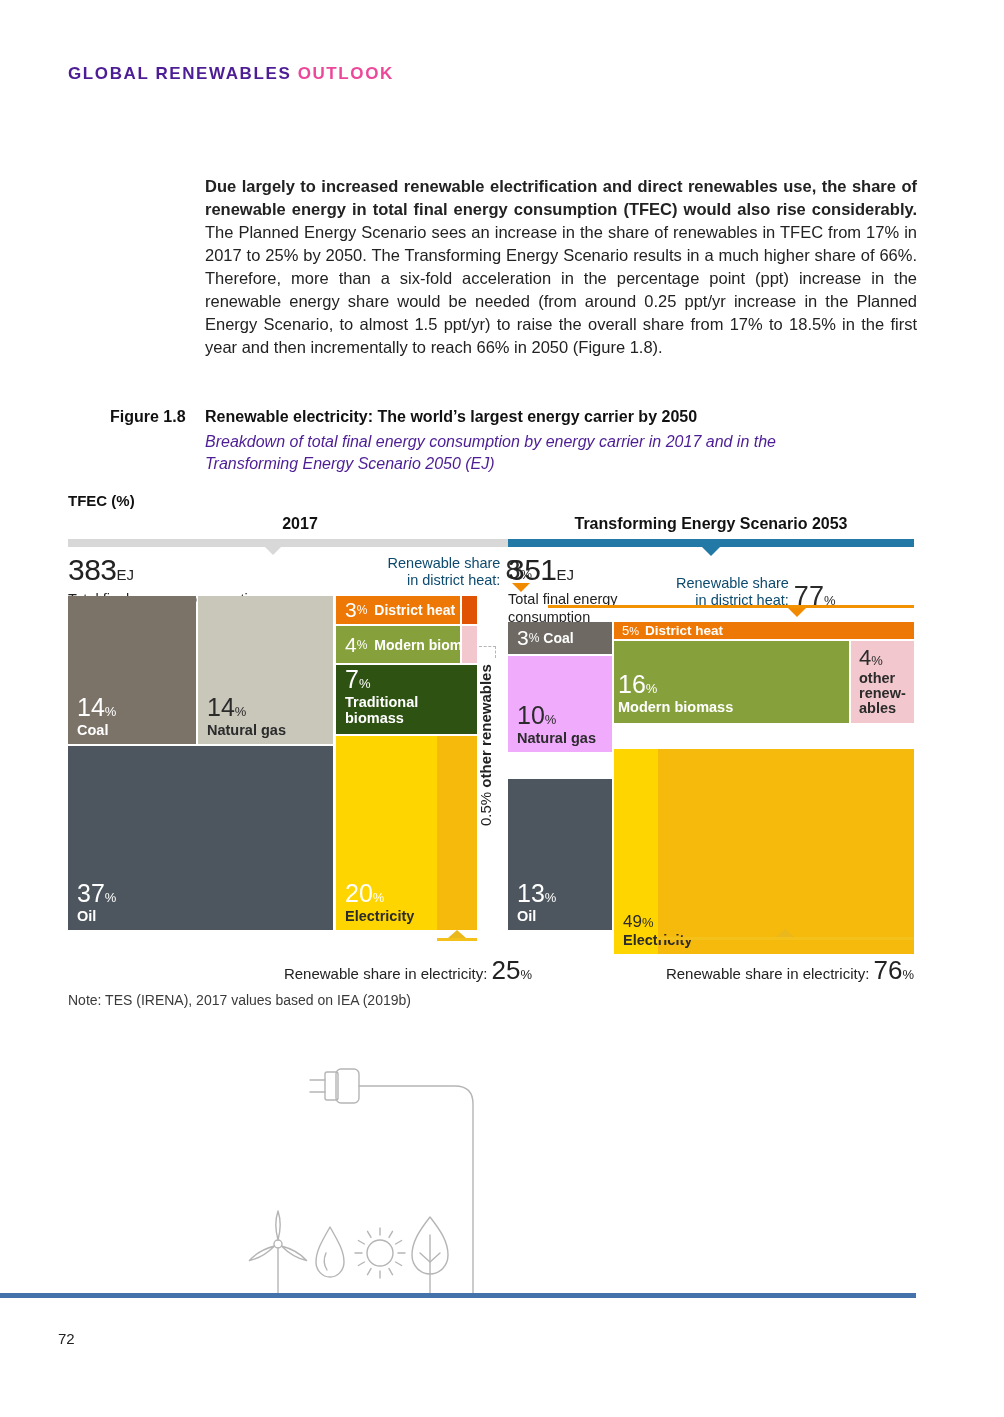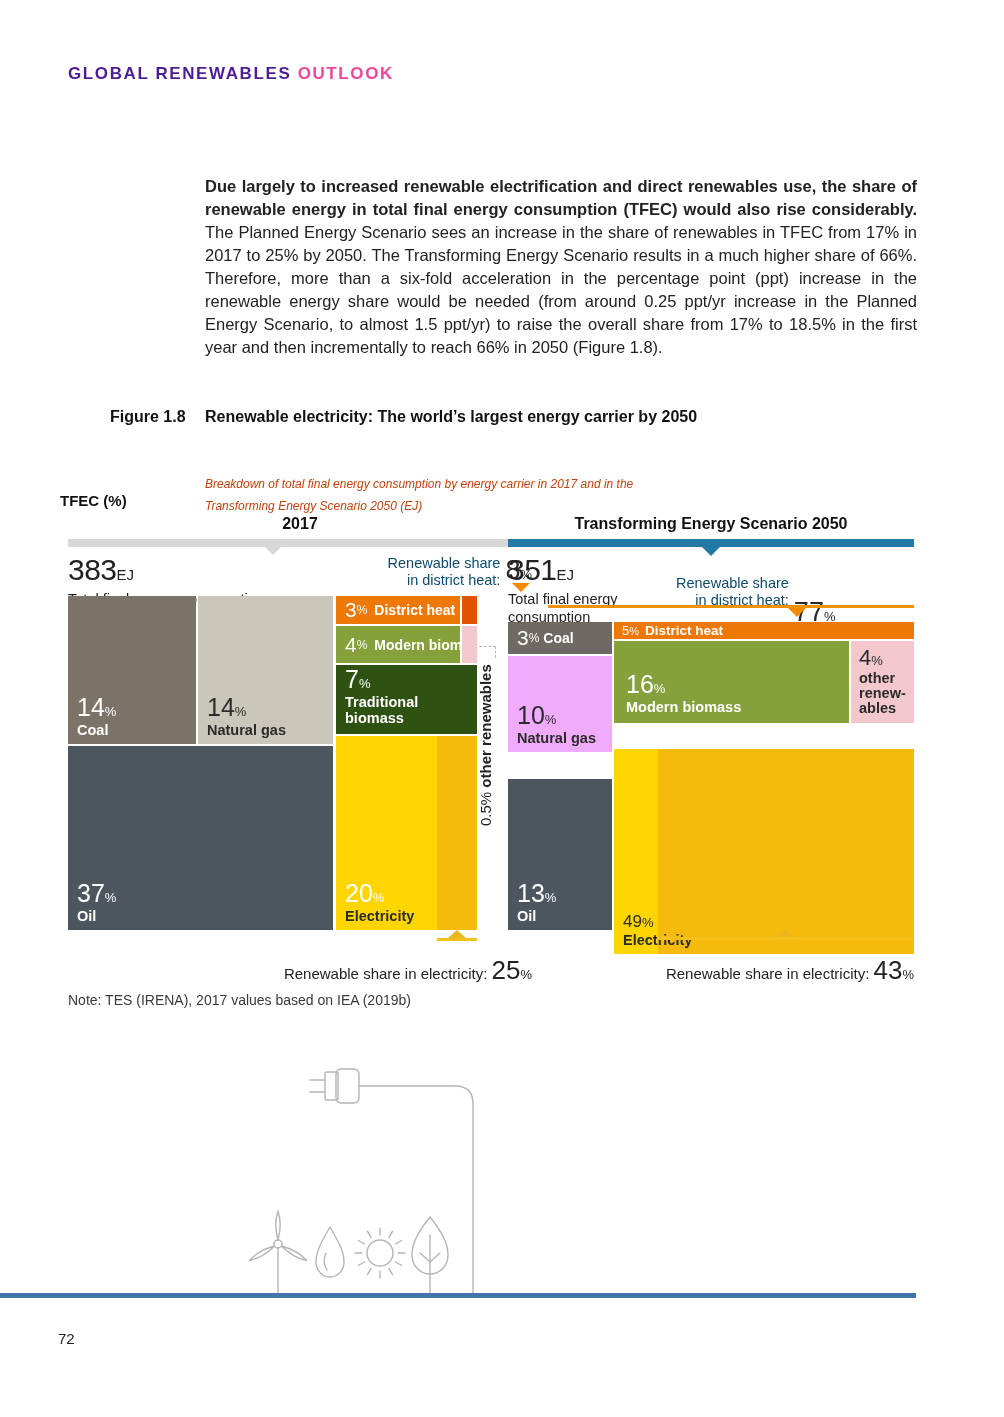--- a/index.html
+++ b/index.html
@@ -12,23 +12,23 @@
   .brand .teal { color:#4c1d95; }
   .brand .dark { color:#ec4899; }
 
   
   .intro { position:absolute; left:205px; top:175px; width:712px; font-size:16.5px; line-height:23px; text-align:justify; color:#222; }
   .intro b { font-weight:700; }
 
   
   .figlabel { position:absolute; left:110px; top:408px; font-size:16px; font-weight:700; color:#111; }
   .figtitle { position:absolute; left:205px; top:408px; width:660px; font-size:16px; font-weight:700; color:#111; }
-  .figsub { position:absolute; left:205px; top:431px; width:660px; font-size:12px; font-style:italic; line-height:22px; color:#c2410c;margin-top:42px; }
-
-  .tfec { position:absolute; left:60px; top:492px; font-size:15px; font-weight:700; color:#111; }
+  .figsub { position:absolute; left:205px; top:431px; width:660px; font-size:16px; font-style:italic; line-height:22px; color:#4c1d95; }
+
+  .tfec { position:absolute; left:68px; top:492px; font-size:15px; font-weight:700; color:#111; }
 
   
   .panel { position:absolute; top:515px; }
   .panel-left { left:68px; width:464px; height:470px; }
   .panel-right { left:508px; width:406px; height:470px; }
   .ptitle { position:absolute; top:0; left:0; right:0; text-align:center; font-size:16px; font-weight:700; color:#111; }
   .pbar { position:absolute; top:24px; left:0; height:8px; width:100%; }
   .pbar-gray { background:#d8d8d8; }
   .pbar-blue { background:#2279a6; }
   .tri { width:0; height:0; position:absolute; }
@@ -190,36 +190,36 @@
       <span>Renewable share in electricity: </span><span class="n">25</span><span class="u">%</span>
     </div>
   </div>
 
   <div class="or-bracket"></div>
   <div class="or-vert">
     <span>0.5</span><span>%</span>&nbsp;<b>other renewables</b>
   </div>
 
   <div class="panel panel-right">
-    <div class="ptitle">Transforming Energy Scenario 2050</div>
+    <div class="ptitle">Transforming Energy Scenario 2053</div>
     <div class="pbar pbar-blue"></div>
     <div class="tri tri-down-blue"></div>
 
     <div class="totalval">
       <span class="n">351</span><span class="u">EJ</span>
     </div>
     <div class="totalcap1">Total final energy</div>
     <div class="totalcap2">consumption</div>
 
     <div class="dh-call">
       <div class="dh-lines">
         <div>Renewable share</div>
         <div>in district heat: </div>
       </div>
-      <div class="dh-big" style="margin-top:22px;">
+      <div class="dh-big" style="margin-top:6px;">
         <span class="n">77</span><span class="u">%</span>
       </div>
     </div>
     <div class="orange-rule"></div>
     <div class="tri tri-down-orange dh-tri"></div>
 
     <div class="tmap">
       <div class="cell" style="left:0;top:0;width:104px;height:32px;background:#6e6a63;">
         <div class="inline-lab white">
             <span class="n">3</span>
@@ -240,21 +240,21 @@
           </div>
       </div>
       <div class="cell" style="left:106px;top:0;width:300px;height:17px;background:#ee7805;">
         <div class="inline-lab white" style="padding-left:8px;">
             <span style="font-size:13px;">5</span>
             <span style="font-size:11px;">%</span>
             <span class="nm" style="margin-left:6px;font-size:13.5px;">District heat</span>
           </div>
       </div>
       <div class="cell" style="left:106px;top:19px;width:235px;height:82px;background:#86a03c;">
-        <div class="lab white" style="left:12px;bottom:8px;">
+        <div class="lab white" style="left:4px;bottom:8px;">
             <div class="pct"><span class="n">16</span><span class="u">%</span></div>
             <div class="nm">Modern biomass</div>
           </div>
       </div>
       <div class="cell" style="left:343px;top:19px;width:63px;height:82px;background:#f2c8ce;">
         <div class="darktx" style="position:absolute;left:8px;top:6px;">
           <div class="pct"><span style="font-size:22px;">4</span><span class="u">%</span></div>
           <div class="nm" style="line-height:15px;">
             <div>other</div>
             <div>renew-</div>
@@ -267,21 +267,21 @@
         <div class="lab darktx" style="left:9px;">
             <div class="pct"><span style="font-size:17px;">49</span><span style="font-size:13px;">%</span></div>
             <div class="nm">Electricity</div>
           </div>
       </div>
     </div>
 
     <div class="elec-rule" style="left:149px;top:422px;width:257px;"></div>
     <div class="tri tri-up-amber" style="left:268px;top:414px;"></div>
     <div class="elec-call" style="top:440px;">
-      <span>Renewable share in electricity: </span><span class="n">43</span><span class="u">%</span>
+      <span>Renewable share in electricity: </span><span class="n">76</span><span class="u">%</span>
     </div>
   </div>
 
   <div class="note">Note: TES (IRENA), 2017 values based on IEA (2019b)</div>
 
   <svg class="illus" viewBox="0 0 480 240">
     <g fill="none" stroke="#b5b5b5" stroke-width="1.4" stroke-linecap="round" stroke-linejoin="round">
       <g>
         <line x1="70" y1="23" x2="85" y2="23"></line>
         <line x1="70" y1="35" x2="85" y2="35"></line>

